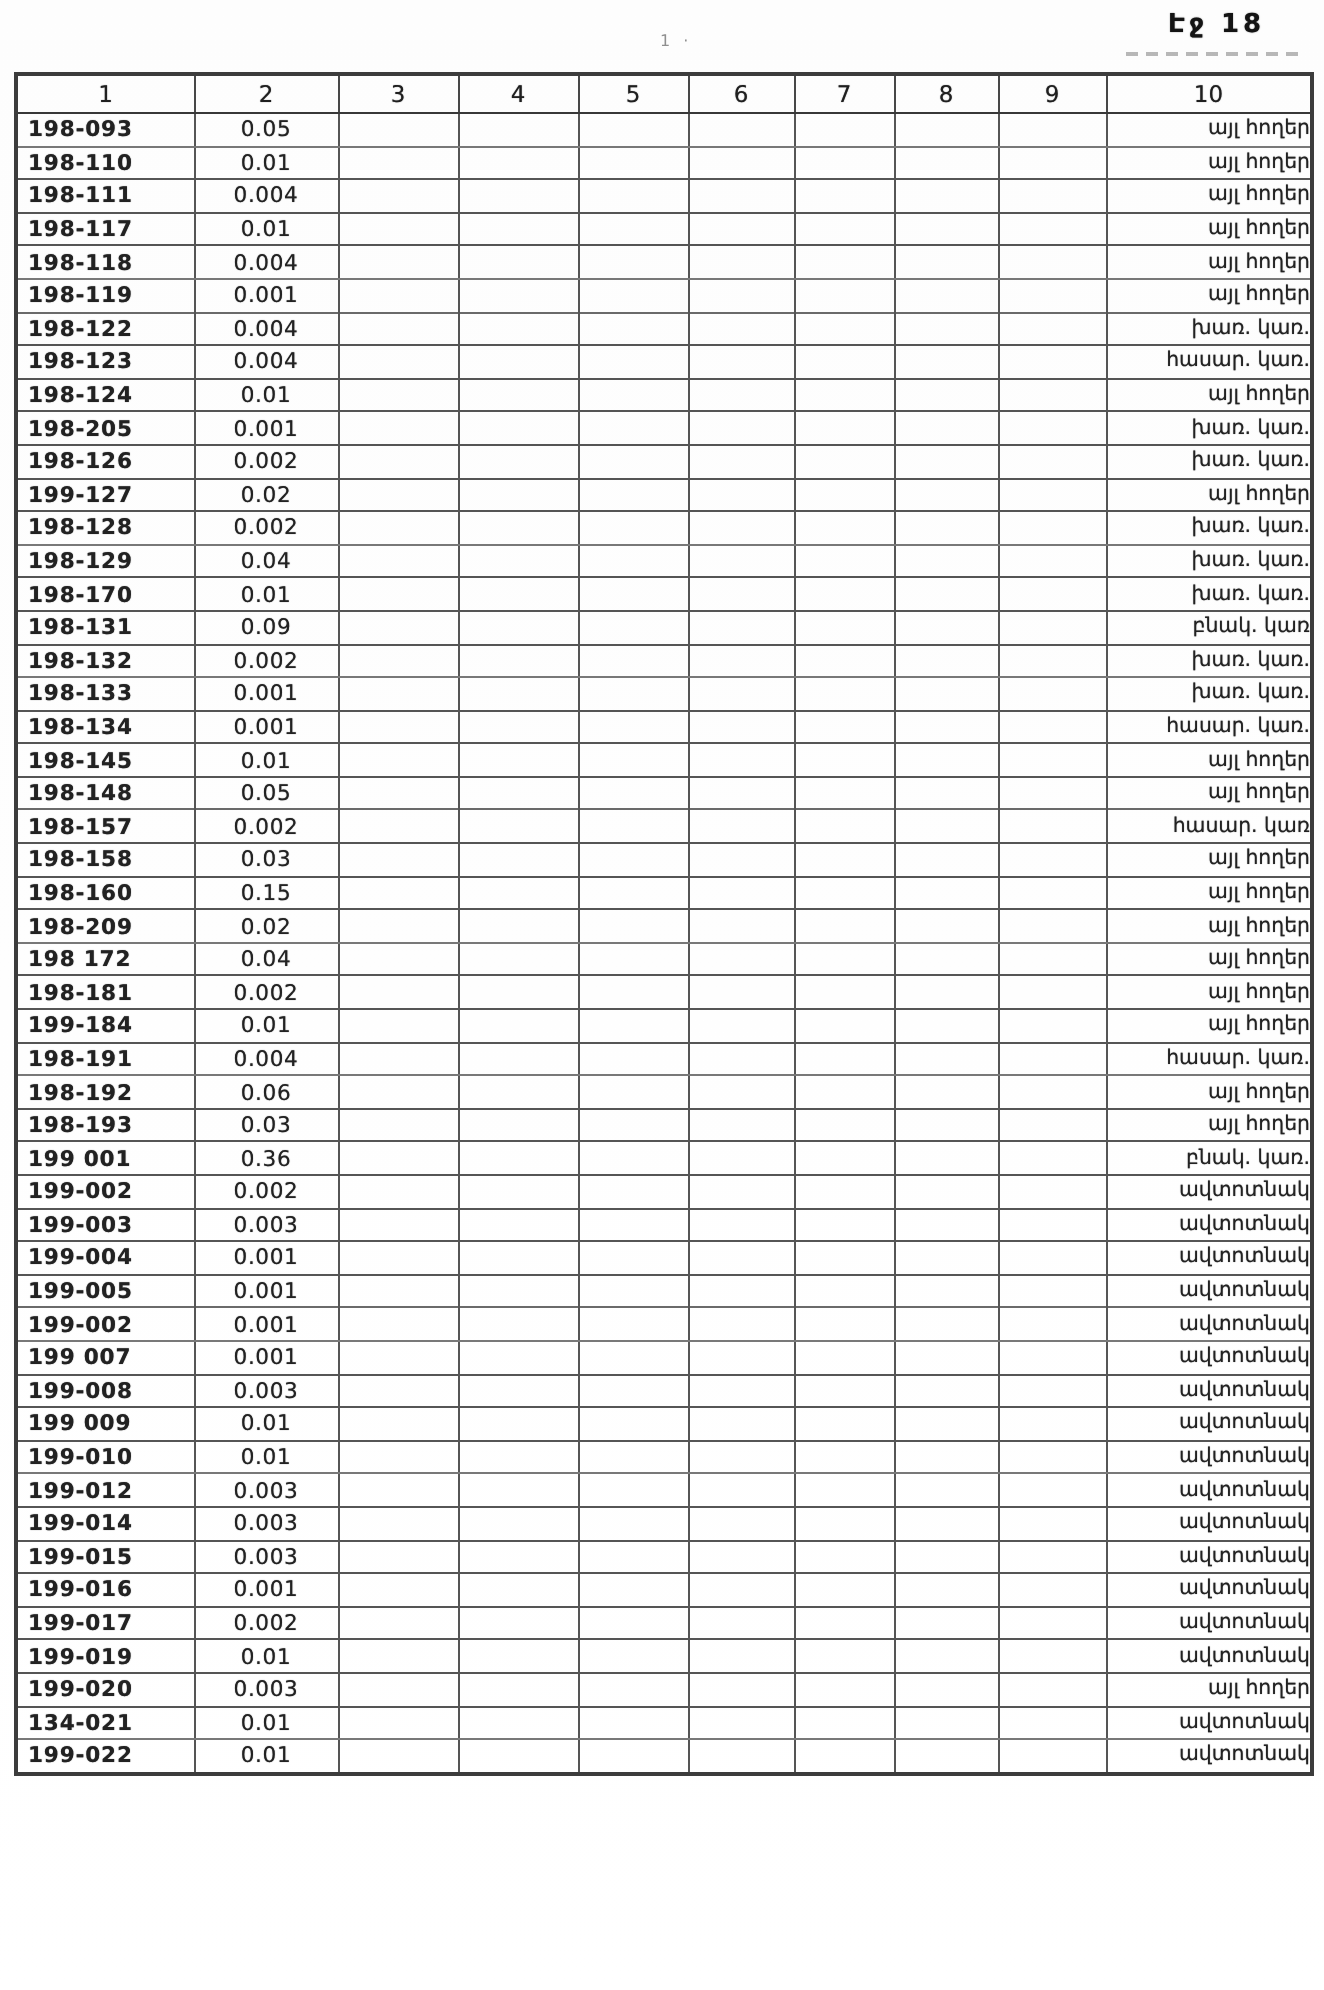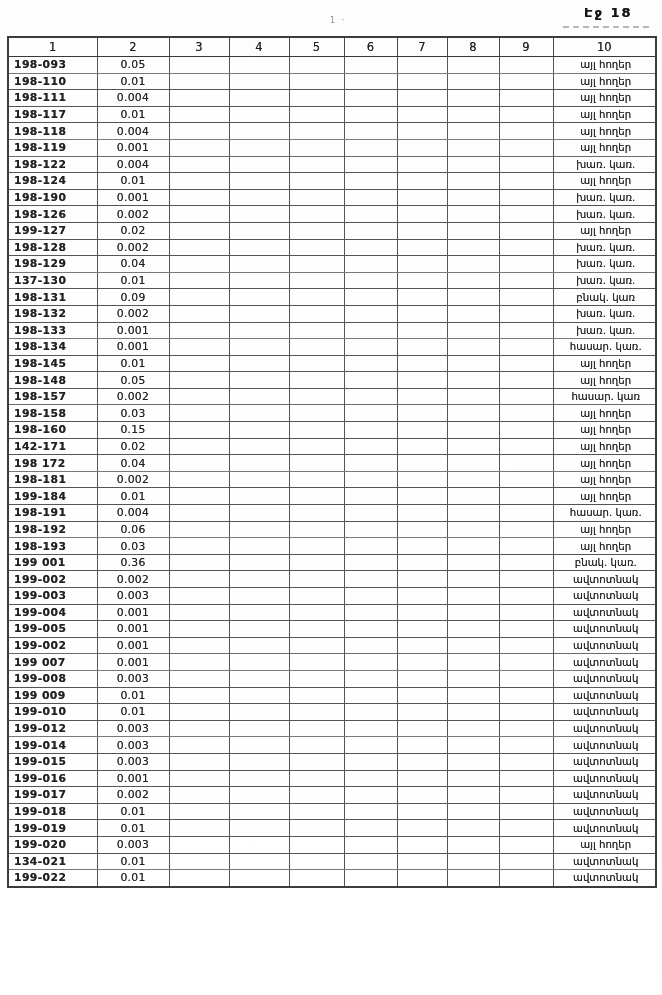--- a/index.html
+++ b/index.html
@@ -88,21 +88,21 @@
     padding-left: 5px;
     letter-spacing: 0.4px;
     font-weight: bold;
   }
   .data-table td.value {
     text-align: center;
     letter-spacing: 0.3px;
     margin-left: 16px;
   }
   .data-table td.landuse {
-    text-align: center;
+    text-align: right;
     padding-left: 3px;
     font-size: 10.2px;
   }
   
   .data-table tbody tr:nth-child(3n) td   { border-bottom-style: dashed; border-bottom-color: #6d6d6d; }
   .data-table tbody tr:nth-child(4n+1) td { border-bottom-color: #787878; }
   .data-table tbody tr:nth-child(5n+2) td { border-top-color: #6a6a6a; }
   .data-table tbody td:nth-child(2n)      { border-left-color: #606060; }
 </style>
 </head>
@@ -219,33 +219,45 @@
           <td class="empty"></td>
           <td class="empty"></td>
           <td class="empty"></td>
           <td class="empty"></td>
           <td class="empty"></td>
           <td class="empty"></td>
           <td class="empty"></td>
           <td class="landuse">խառ. կառ.</td>
         </tr>
         <tr>
+          <td class="code">198-123</td>
+          <td class="value">0.004</td>
+          <td class="empty"></td>
+          <td class="empty"></td>
+          <td class="empty"></td>
+          <td class="empty"></td>
+          <td class="empty"></td>
+          <td class="empty"></td>
+          <td class="empty"></td>
+          <td class="landuse">հասար. կառ.</td>
+        </tr>
+        <tr>
           <td class="code">198-124</td>
           <td class="value">0.01</td>
           <td class="empty"></td>
           <td class="empty"></td>
           <td class="empty"></td>
           <td class="empty"></td>
           <td class="empty"></td>
           <td class="empty"></td>
           <td class="empty"></td>
           <td class="landuse">այլ հողեր</td>
         </tr>
         <tr>
-          <td class="code">198-190</td>
+          <td class="code">198-205</td>
           <td class="value">0.001</td>
           <td class="empty"></td>
           <td class="empty"></td>
           <td class="empty"></td>
           <td class="empty"></td>
           <td class="empty"></td>
           <td class="empty"></td>
           <td class="empty"></td>
           <td class="landuse">խառ. կառ.</td>
         </tr>
@@ -291,21 +303,21 @@
           <td class="empty"></td>
           <td class="empty"></td>
           <td class="empty"></td>
           <td class="empty"></td>
           <td class="empty"></td>
           <td class="empty"></td>
           <td class="empty"></td>
           <td class="landuse">խառ. կառ.</td>
         </tr>
         <tr>
-          <td class="code">137-130</td>
+          <td class="code">198-170</td>
           <td class="value">0.01</td>
           <td class="empty"></td>
           <td class="empty"></td>
           <td class="empty"></td>
           <td class="empty"></td>
           <td class="empty"></td>
           <td class="empty"></td>
           <td class="empty"></td>
           <td class="landuse">խառ. կառ.</td>
         </tr>
@@ -411,21 +423,21 @@
           <td class="empty"></td>
           <td class="empty"></td>
           <td class="empty"></td>
           <td class="empty"></td>
           <td class="empty"></td>
           <td class="empty"></td>
           <td class="empty"></td>
           <td class="landuse">այլ հողեր</td>
         </tr>
         <tr>
-          <td class="code">142-171</td>
+          <td class="code">198-209</td>
           <td class="value">0.02</td>
           <td class="empty"></td>
           <td class="empty"></td>
           <td class="empty"></td>
           <td class="empty"></td>
           <td class="empty"></td>
           <td class="empty"></td>
           <td class="empty"></td>
           <td class="landuse">այլ հողեր</td>
         </tr>
@@ -665,32 +677,20 @@
           <td class="empty"></td>
           <td class="empty"></td>
           <td class="empty"></td>
           <td class="empty"></td>
           <td class="empty"></td>
           <td class="landuse">ավտոտնակ</td>
         </tr>
         <tr>
           <td class="code">199-017</td>
           <td class="value">0.002</td>
-          <td class="empty"></td>
-          <td class="empty"></td>
-          <td class="empty"></td>
-          <td class="empty"></td>
-          <td class="empty"></td>
-          <td class="empty"></td>
-          <td class="empty"></td>
-          <td class="landuse">ավտոտնակ</td>
-        </tr>
-        <tr>
-          <td class="code">199-018</td>
-          <td class="value">0.01</td>
           <td class="empty"></td>
           <td class="empty"></td>
           <td class="empty"></td>
           <td class="empty"></td>
           <td class="empty"></td>
           <td class="empty"></td>
           <td class="empty"></td>
           <td class="landuse">ավտոտնակ</td>
         </tr>
         <tr>

